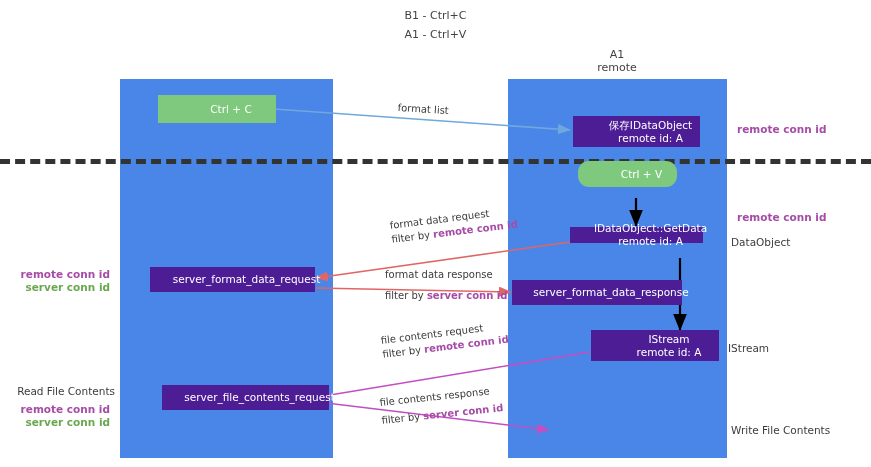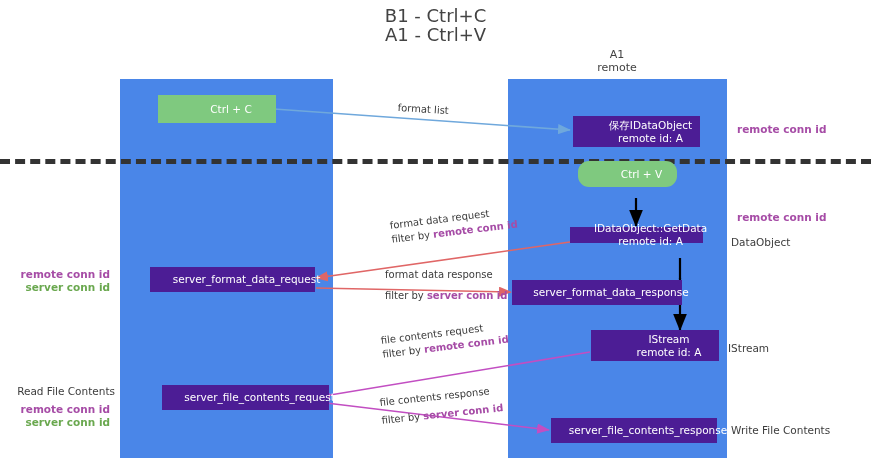--- a/index.html
+++ b/index.html
@@ -16,21 +16,21 @@
   
   .lane{position:absolute;background:#4a86e8;}
   .lane-title{
     position:absolute;text-align:center;font-size:11px;line-height:13px;
     color:#434343;white-space:pre-line;
   }
 
   
   .title{
     position:absolute;left:0;top:6px;width:871px;text-align:center;
-    font-size:18px;line-height:19px;color:#434343;white-space:pre-line;
+    font-size:11px;line-height:19px;color:#434343;white-space:pre-line;
   }
 
   
   .box{
     position:absolute;box-sizing:border-box;
     display:flex;align-items:center;justify-content:center;
     text-align:center;color:#ffffff;font-size:10.5px;line-height:13px;
     white-space:pre-line;
     padding-left:28px;
   }
@@ -121,21 +121,20 @@
 
   <div class="box orange" style="left:512px;top:280px;width:170px;height:25px;">server_format_data_response</div>
 
   <div class="box orange" style="left:150px;top:267px;width:165px;height:25px;">server_format_data_request</div>
 
   <div class="box orange" style="left:591px;top:330px;width:128px;height:31px;">IStream
 remote id: A</div>
 
   <div class="box orange" style="left:150px;top:385px;width:167px;height:25px;margin-left:12px;">server_file_contents_request</div>
 
-  <div class="box orange" style="left:551px;top:418px;width:166px;height:25px;">server_file_contents_response</div>
 
   <div class="edge-lbl" style="left:398px;top:101px;transform:rotate(3.5deg);">
     <span>format list</span>
   </div>
 
   <div class="edge-lbl" style="left:389px;top:219px;transform:rotate(-7deg);">
     <div>format data request</div>
     <div>
       <span>filter by </span><span class="p">remote conn id</span>
     </div>

